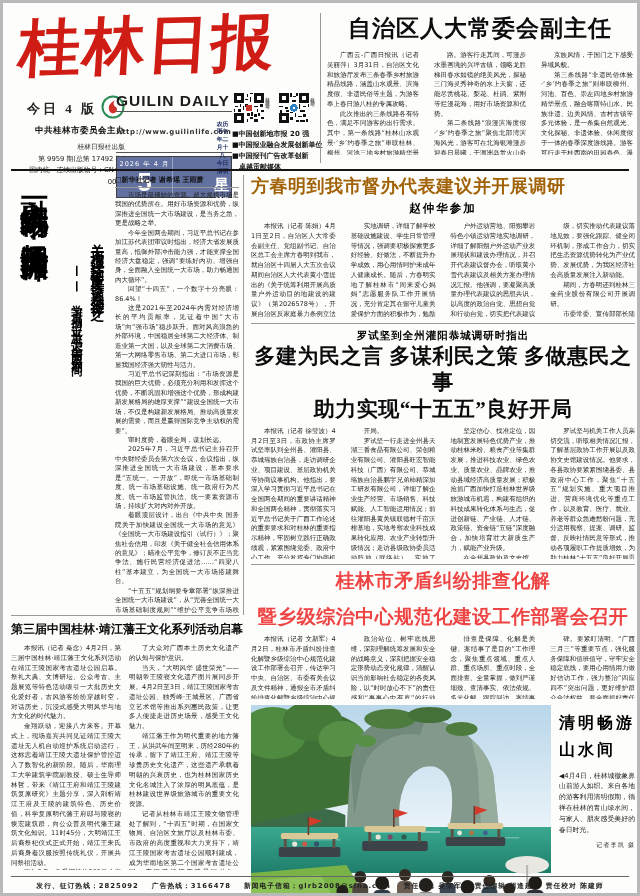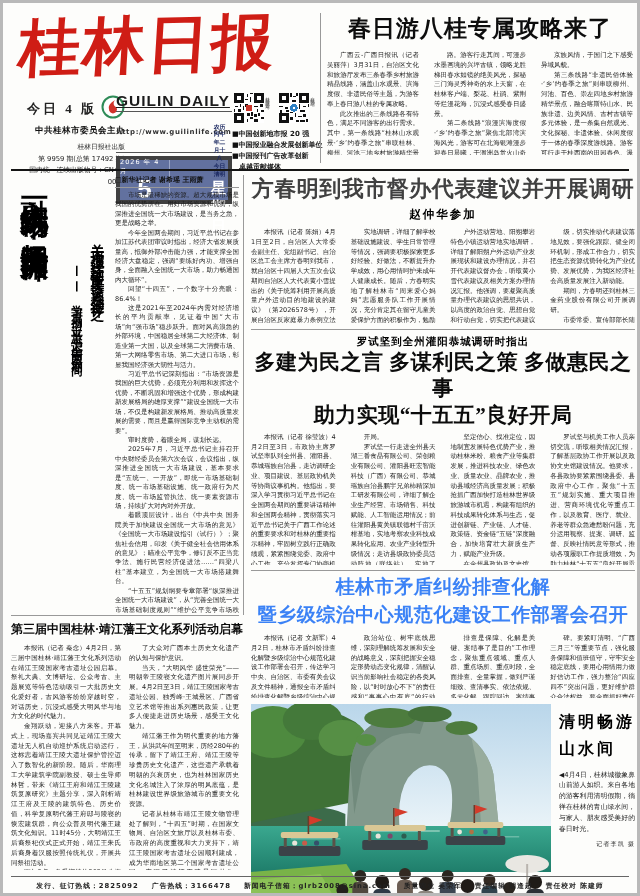--- a/index.html
+++ b/index.html
@@ -9,24 +9,24 @@
   
   .brand{left:16px;top:-4px;width:268px;height:92px;font-family:"Liberation Serif","DejaVu Serif",serif;
          font-weight:900;font-size:62px;color:#cf1d15;letter-spacing:2px;transform:skewX(-5deg) rotate(-1.5deg);
          line-height:92px;white-space:nowrap;}
   .mast-left{left:20px;top:92px;width:102px;}
   .edition-row{display:flex;align-items:center;gap:4px;justify-content:flex-end;}
   .edition{font-family:"Liberation Serif",serif;font-size:13px;font-weight:700;letter-spacing:3px;color:#222;}
   .organizer{font-size:8.5px;font-weight:700;color:#111;margin-top:2px;text-align:right;letter-spacing:0.5px;}
   .publines{margin-top:5px;font-size:6.8px;color:#222;text-align:right;line-height:1.7;}
   .mast-center{left:113px;top:89px;width:116px;}
-  .en-title{font-family:"Liberation Sans",sans-serif;font-weight:900;font-size:15.5px;letter-spacing:1px;color:#1c1c1c;white-space:nowrap;text-decoration:underline;}
+  .en-title{font-family:"Liberation Sans",sans-serif;font-weight:900;font-size:15.5px;letter-spacing:1px;color:#1c1c1c;white-space:nowrap;}
   .url{border-top:1px solid #555;border-bottom:1px solid #555;font-size:7px;font-weight:700;letter-spacing:0.6px;
        color:#333;text-align:center;padding:16px 0;margin-top:1px;}
-  .datebox{margin-top:3px;height:40px;background:#62719f;border:4px solid #404040;display:flex;color:#fff;}
+  .datebox{margin-top:3px;height:40px;background:#62719f;border:1px solid #404040;display:flex;color:#fff;}
   .date-left{width:51%;border-right:1px solid #9aa5c6;display:flex;flex-direction:column;align-items:center;justify-content:center;}
   .dl-month{font-size:6.5px;letter-spacing:1px;}
   .dl-day{font-size:26px;font-weight:900;line-height:1;font-family:"Liberation Sans",sans-serif;}
   .date-right{flex:1;display:flex;flex-direction:column;align-items:flex-end;justify-content:center;margin-left:41px;}
   .dr-lunar{font-size:5.8px;color:#17255e;font-weight:700;text-align:center;line-height:1.35;}
   .dr-week{font-size:15px;font-weight:900;letter-spacing:2px;margin-top:1px;}
   .qr-zone{left:231px;top:90px;width:86px;display:flex;gap:9px;}
   .qr{display:flex;gap:1px;}
   .qr svg{width:30px;height:30px;}
   .qr-label{writing-mode:vertical-rl;font-size:4.5px;color:#666;letter-spacing:1px;}
@@ -45,28 +45,28 @@
   .v-headline{position:absolute;left:4px;top:2px;height:436px;writing-mode:vertical-rl;
       font-family:"Liberation Sans",sans-serif;font-weight:900;font-size:28px;letter-spacing:2px;color:#000;}
   .v-sub-dash{position:absolute;left:58px;top:90px;writing-mode:vertical-rl;font-weight:700;font-size:11.5px;letter-spacing:4px;color:#000;}
   .v-sub-main{position:absolute;left:78px;top:58px;writing-mode:vertical-rl;font-weight:800;font-size:13.5px;letter-spacing:4px;color:#000;}
   .commentary{position:absolute;left:104px;top:0;width:124px;height:438px;overflow:hidden;}
   .byline{font-size:7px;font-weight:700;color:#111;border-bottom:1px solid #999;padding-bottom:2px;margin-bottom:3px;}
   .commentary p{margin:0;font-size:6.5px;line-height:1.45;text-align:justify;text-indent:2em;color:#1d1d1d;}
   .mid-divider{left:240px;top:172px;height:440px;border-left:1px solid #9a9a9a;}
   
   .right-block{left:248px;top:171px;width:384px;}
-  .a-title{font-family:"Liberation Serif",serif;font-weight:900;font-size:22px;text-align:center;letter-spacing:0.5px;color:#404040;}
+  .a-title{font-family:"Liberation Serif",serif;font-weight:900;font-size:18px;letter-spacing:0.5px;color:#a16207;}
   .a-sub{font-family:"Liberation Serif",serif;font-weight:700;font-size:11.5px;text-align:center;margin-top:3px;letter-spacing:2px;}
   .body4{margin-top:6px;height:96px;}
   .h-rule{border-top:1px solid #999;margin-top:5px;}
   .kicker{font-size:10.5px;font-weight:700;text-align:center;margin-top:5px;letter-spacing:1px;color:#000;}
   .b-title{font-family:"Liberation Serif",serif;font-weight:900;font-size:21px;text-align:center;letter-spacing:0.5px;color:#0b0b0b;line-height:1.25;}
   .b-body{margin-top:5px;height:132px;}
-  .c-title{font-family:"Liberation Serif",serif;font-weight:900;font-size:19px;text-align:center;letter-spacing:0.5px;color:#3b82f6;line-height:1.3;margin-top:4px;}
+  .c-title{font-family:"Liberation Serif",serif;font-weight:900;font-size:19px;text-align:center;letter-spacing:0.5px;color:#ef4444;line-height:1.3;margin-top:4px;}
   .c-body{margin-top:5px;height:64px;}
   .photo-row{display:flex;gap:8px;margin-top:6px;}
   .photo{width:300px;height:214px;flex:none;}
   .photo svg{width:100%;height:100%;display:block;}
   .cap{flex:1;padding-top:4px;}
   .cap-title{font-family:"Liberation Serif",serif;font-weight:900;font-size:16px;text-align:left;letter-spacing:3px;line-height:1.7;color:#000;}
   .cap-text{font-size:6.8px;line-height:1.6;text-align:justify;margin-top:7px;color:#1d1d1d;}
   .cap-credit{font-size:6.2px;text-align:right;margin-top:5px;color:#333;letter-spacing:1px;}
   
   .bl-rule{left:8px;top:612px;width:228px;border-top:1px solid #999;}
@@ -196,28 +196,28 @@
 
   <div>■中国创新地市报 20 强</div>
       <div>■中国报业融合发展创新单位</div>
       <div>■中国报刊广告改革创新</div>
       <div>　卓越贡献媒体</div>
     </div>
 
   <div class="abs vline-top"></div>
 
   <div class="abs tr-article">
-    <div class="tr-title">春日游八桂专属攻略来了</div>
+    <div class="tr-title">自治区人大常委会副主任</div>
     <div class="cols">
       <div class="col">
           <p>广西云-广西日报讯（记者 吴丽萍）3月31日，自治区文化和旅游厅发布三条春季乡村旅游精品线路，涵盖山水观景、滨海度假、非遗民俗等主题，为游客奉上春日游八桂的专属攻略。</p>
           <p>此次推出的三条线路各有特色，满足不同游客的出行需求。其中，第一条线路“桂林山水观景·‘乡’约春季之旅”串联桂林、柳州、河池三地乡村旅游精华景点，融入侗寨特色民宿、梯田春水、丹霞奇观、民族风情等多元体验，是一条集自然风光、乡村体验、瑶壮民风、休闲徒步于一体的春季深度游线</p>
         </div>
       <div class="col">
-          <p>路。游客行走其间，可漫步水墨画境的兴坪古镇，领略龙胜梯田春水如镜的绝美风光，探秘三门海灵秀神奇的水上天窗，在桂林客户端、梨花、杜鹃、紫荆等烂漫花海，沉浸式感受春日盛景。</p>
+          <p>路。游客行走其间，可漫步水墨画境的兴坪古镇，领略龙胜梯田春水如镜的绝美风光，探秘三门海灵秀神奇的水上天窗，还能尽赏桃花、梨花、杜鹃、紫荆等烂漫花海，用好市场资源和优势。</p>
           <p>第二条线路“浪漫滨海度假·‘乡’约春季之旅”聚焦北部湾滨海风光，游客可在北海银滩漫步迎春日晨曦，于涠洲岛赏火山奇观、漫水春色，尽享海产之鲜，到钦州古城触摸千年海韵，在三娘湾偶遇调皮的白海豚，感受百年历史的古村落文化气息，品味浓浓茶香。最后，在防城港漫步白浪滩，探访</p>
         </div>
       <div class="col">
           <p>京族风情，于国门之下感受异域风貌。</p>
           <p>第三条线路“非遗民俗体验·‘乡’约春季之旅”则串联柳州、河池、百色、崇左四地乡村旅游精华景点，融合喀斯特山水、民族非遗、边关风情、古村古镇等多元体验，是一条集自然观光、文化探秘、非遗体验、休闲度假于一体的春季深度游线路。游客可行走于桂西南的田园春色、瀑布胜景、岩溶秘境之中，深入少数民族特色村寨，听侗族大歌、赏壮锦刺绣，感受非遗制作的非遗魅力。</p>
         </div>
     </div>
   </div>
 
   <div class="abs mast-rule"></div>
@@ -289,21 +289,21 @@
         <div class="col">
             <p>罗试坚与机关工作人员亲切交流，听取相关情况汇报，了解基层政协工作开展以及政协文史馆建设情况。他要求，各县政协要紧紧围绕县委、县政府中心工作，聚焦“十五五”规划实施、重大项目推进、营商环境优化等重点工作，以及教育、医疗、就业、养老等群众急难愁盼问题，充分运用视察、提案、调研、监督、反映社情民意等形式，推动各项履职工作提质增效，为助力桂林“十五五”良好开局贡献政协智慧和力量。</p>
           </div>
       </div>
     </div>
 
     <div class="h-rule"></div>
 
     <div>
       <div class="c-title">桂林市矛盾纠纷排查化解</div>
-      <div class="c-title" style="margin-top:5px;font-family:Liberation Mono, monospace;">暨乡级综治中心规范化建设工作部署会召开</div>
+      <div class="c-title" style="margin-top:12px;">暨乡级综治中心规范化建设工作部署会召开</div>
       <div class="cols c-body">
         <div class="col">
             <p>本报讯（记者 文新军）4月2日，桂林市矛盾纠纷排查化解暨乡级综治中心规范化建设工作部署会召开，传达学习中央、自治区、市委有关会议及文件精神，通报全市矛盾纠纷排查化解暨乡级综治中心规范化建设等重点工作情况，分析研判形势，部署推进下一步工作。市委常委、政法委书记邓群勇出席会议并讲话。</p>
           </div>
         <div class="col">
             <p>政治站位、树牢底线思维，深刻理解统筹发展和安全的战略意义，深刻把握安全稳定形势动态变化规律，清醒认识当前影响社会稳定的各类风险，以“时时放心不下”的责任感和“事事心中有底”的行动力，守土尽责、担当作为，扎实做好防风险、保安全、护稳定各项工作。</p>
           </div>
         <div class="col">
             <p>排查是保障、化解是关键、案结事了是目的”工作理念，聚焦重点领域、重点人群、重点场所、重点时段，全面排查、全量掌握，做到严谨细致、查清事实、依法依规、多元化解、跟踪回访、案结事了。要突出实战实用，高效推进乡级综治中心规范化建设，聚焦功能定位、因地制宜建设，努力打造全社会关心、支持、参与社会治安综合治理的良好局面，让“到综治中心能解决问题”成为群众口</p>
           </div>
@@ -434,18 +434,18 @@
         </div>
     </div>
   </div>
 
   <div class="abs foot-rule"></div>
   <div class="abs footer">
 
   <span>发行、征订热线：2825092</span>
       <span>广告热线：3166478</span>
       <span>新闻电子信箱：glrb2008@sina.com</span>
-      <span>质量农业  吴荣军</span>
+      <span>责任编辑  吴荣军</span>
       <span>责任编辑  胡逢超</span>
       <span>责任校对  陈建师</span>
     </div>
 
 </div>
 
 </body></html>

